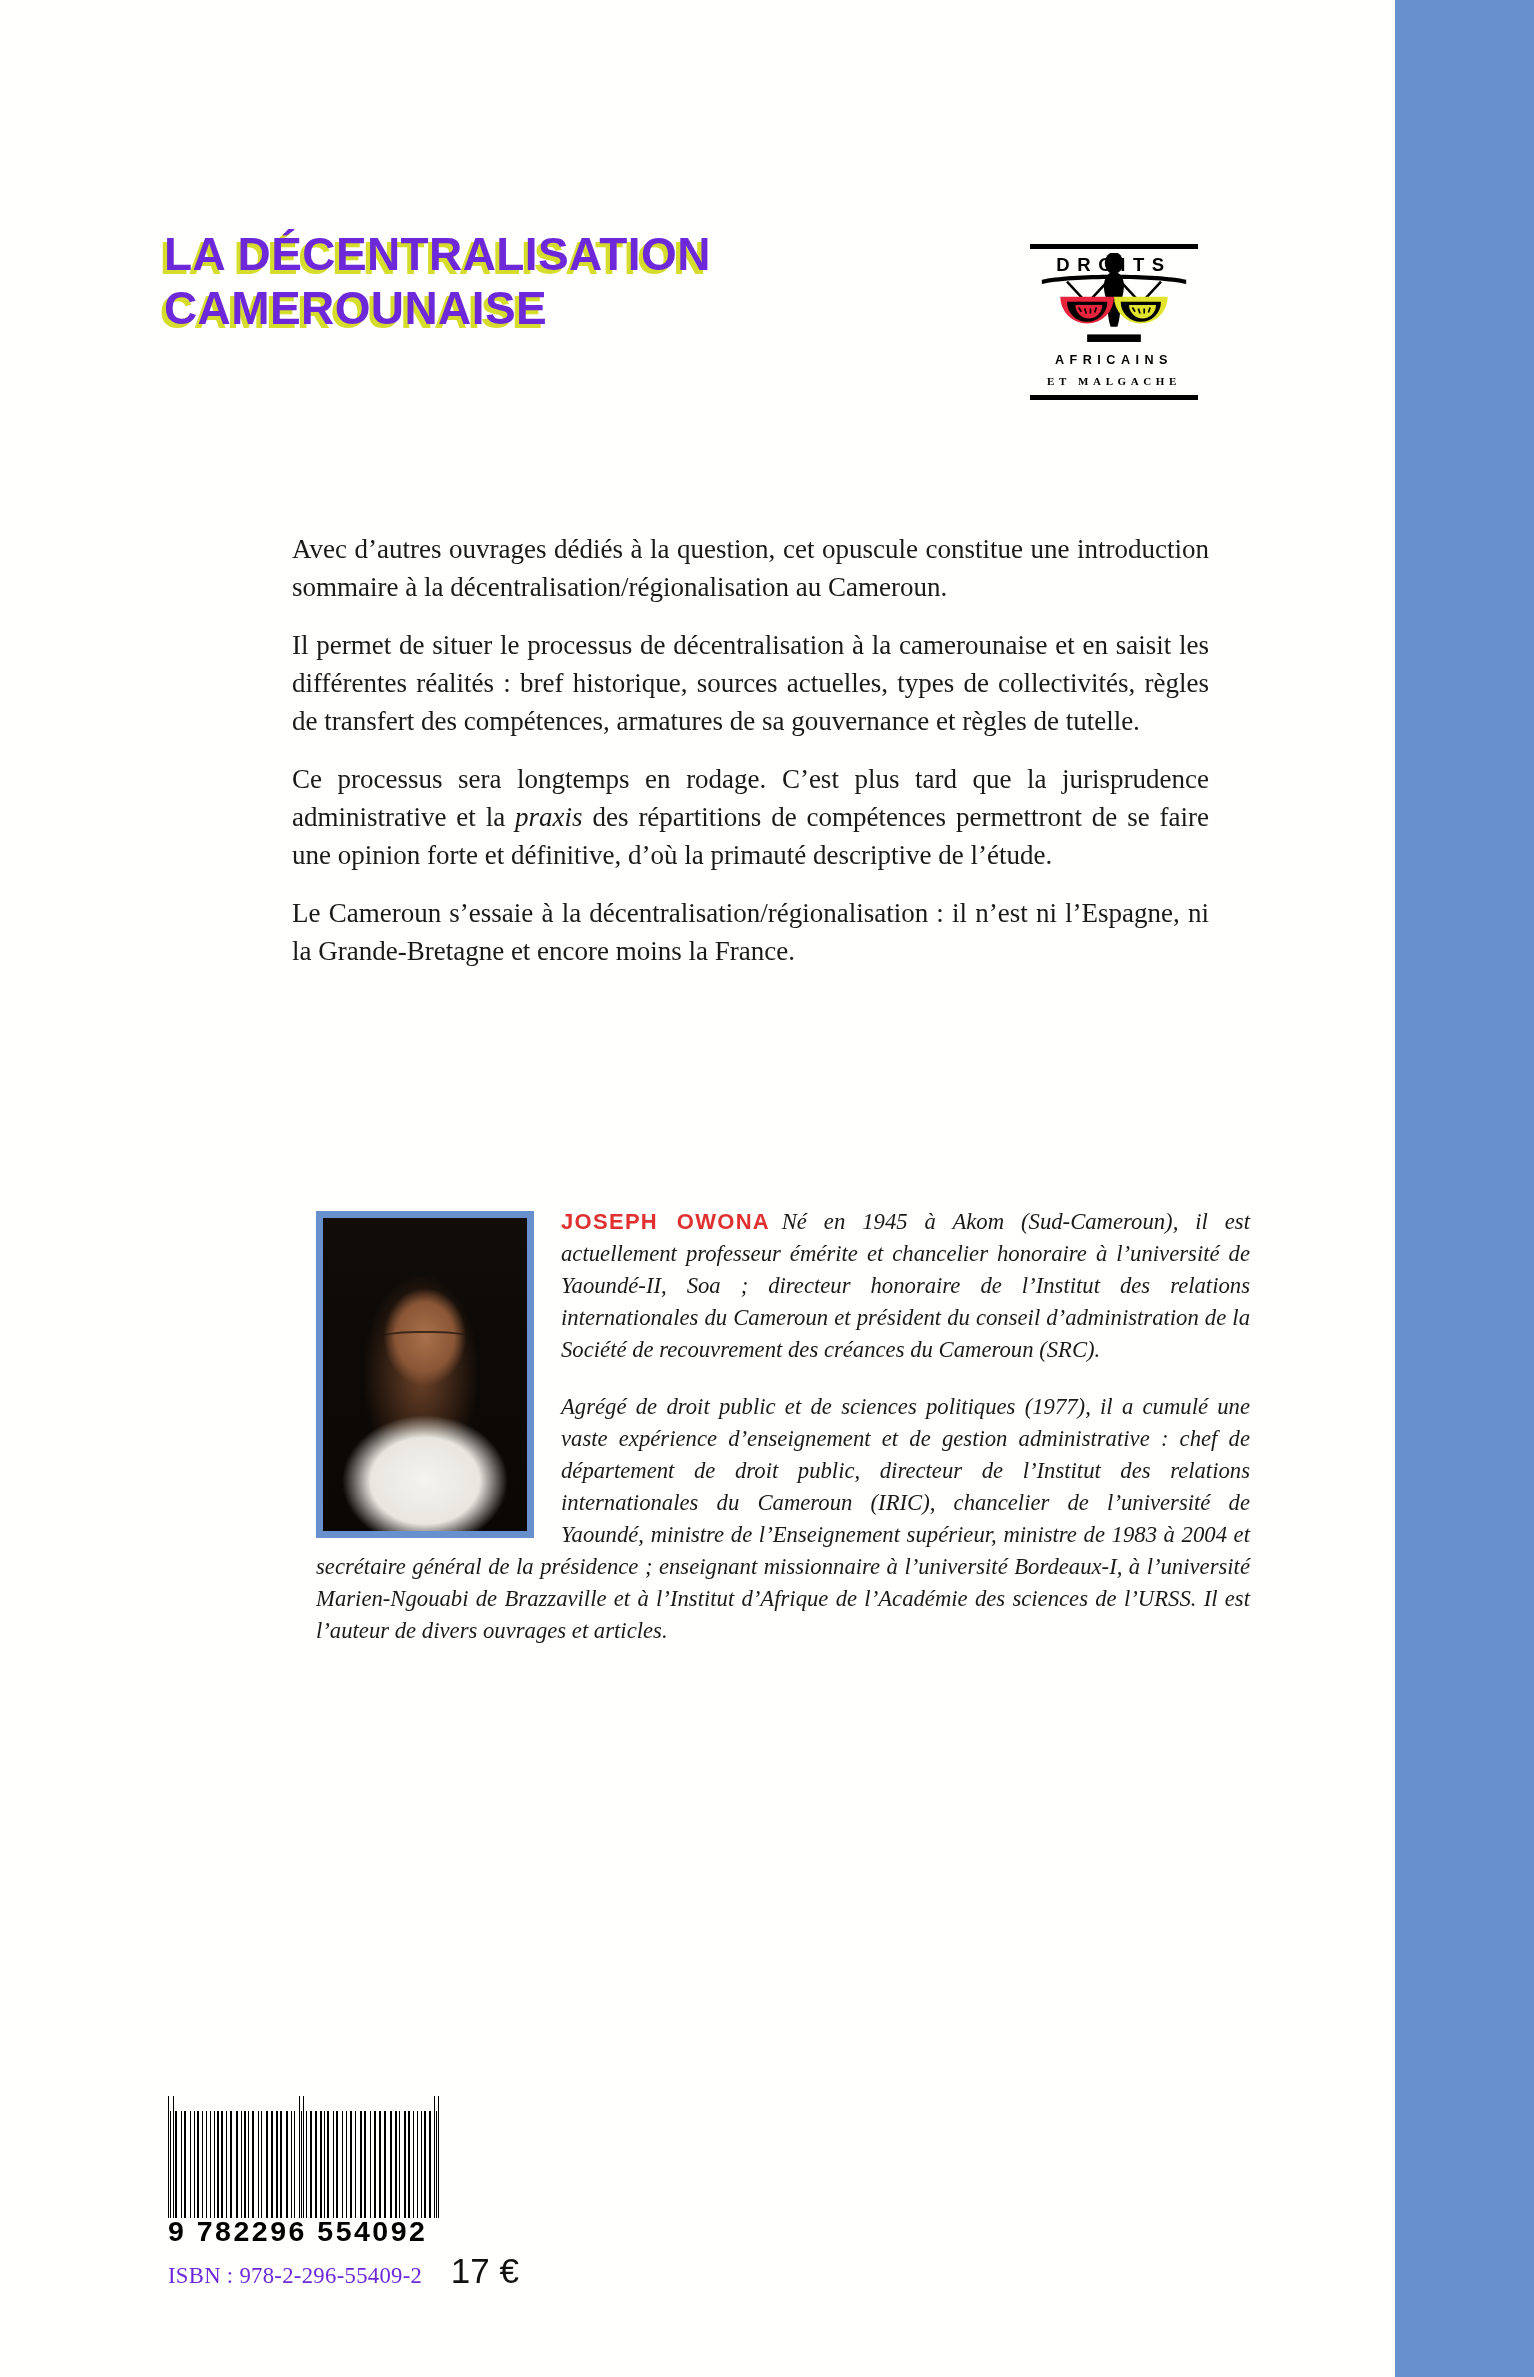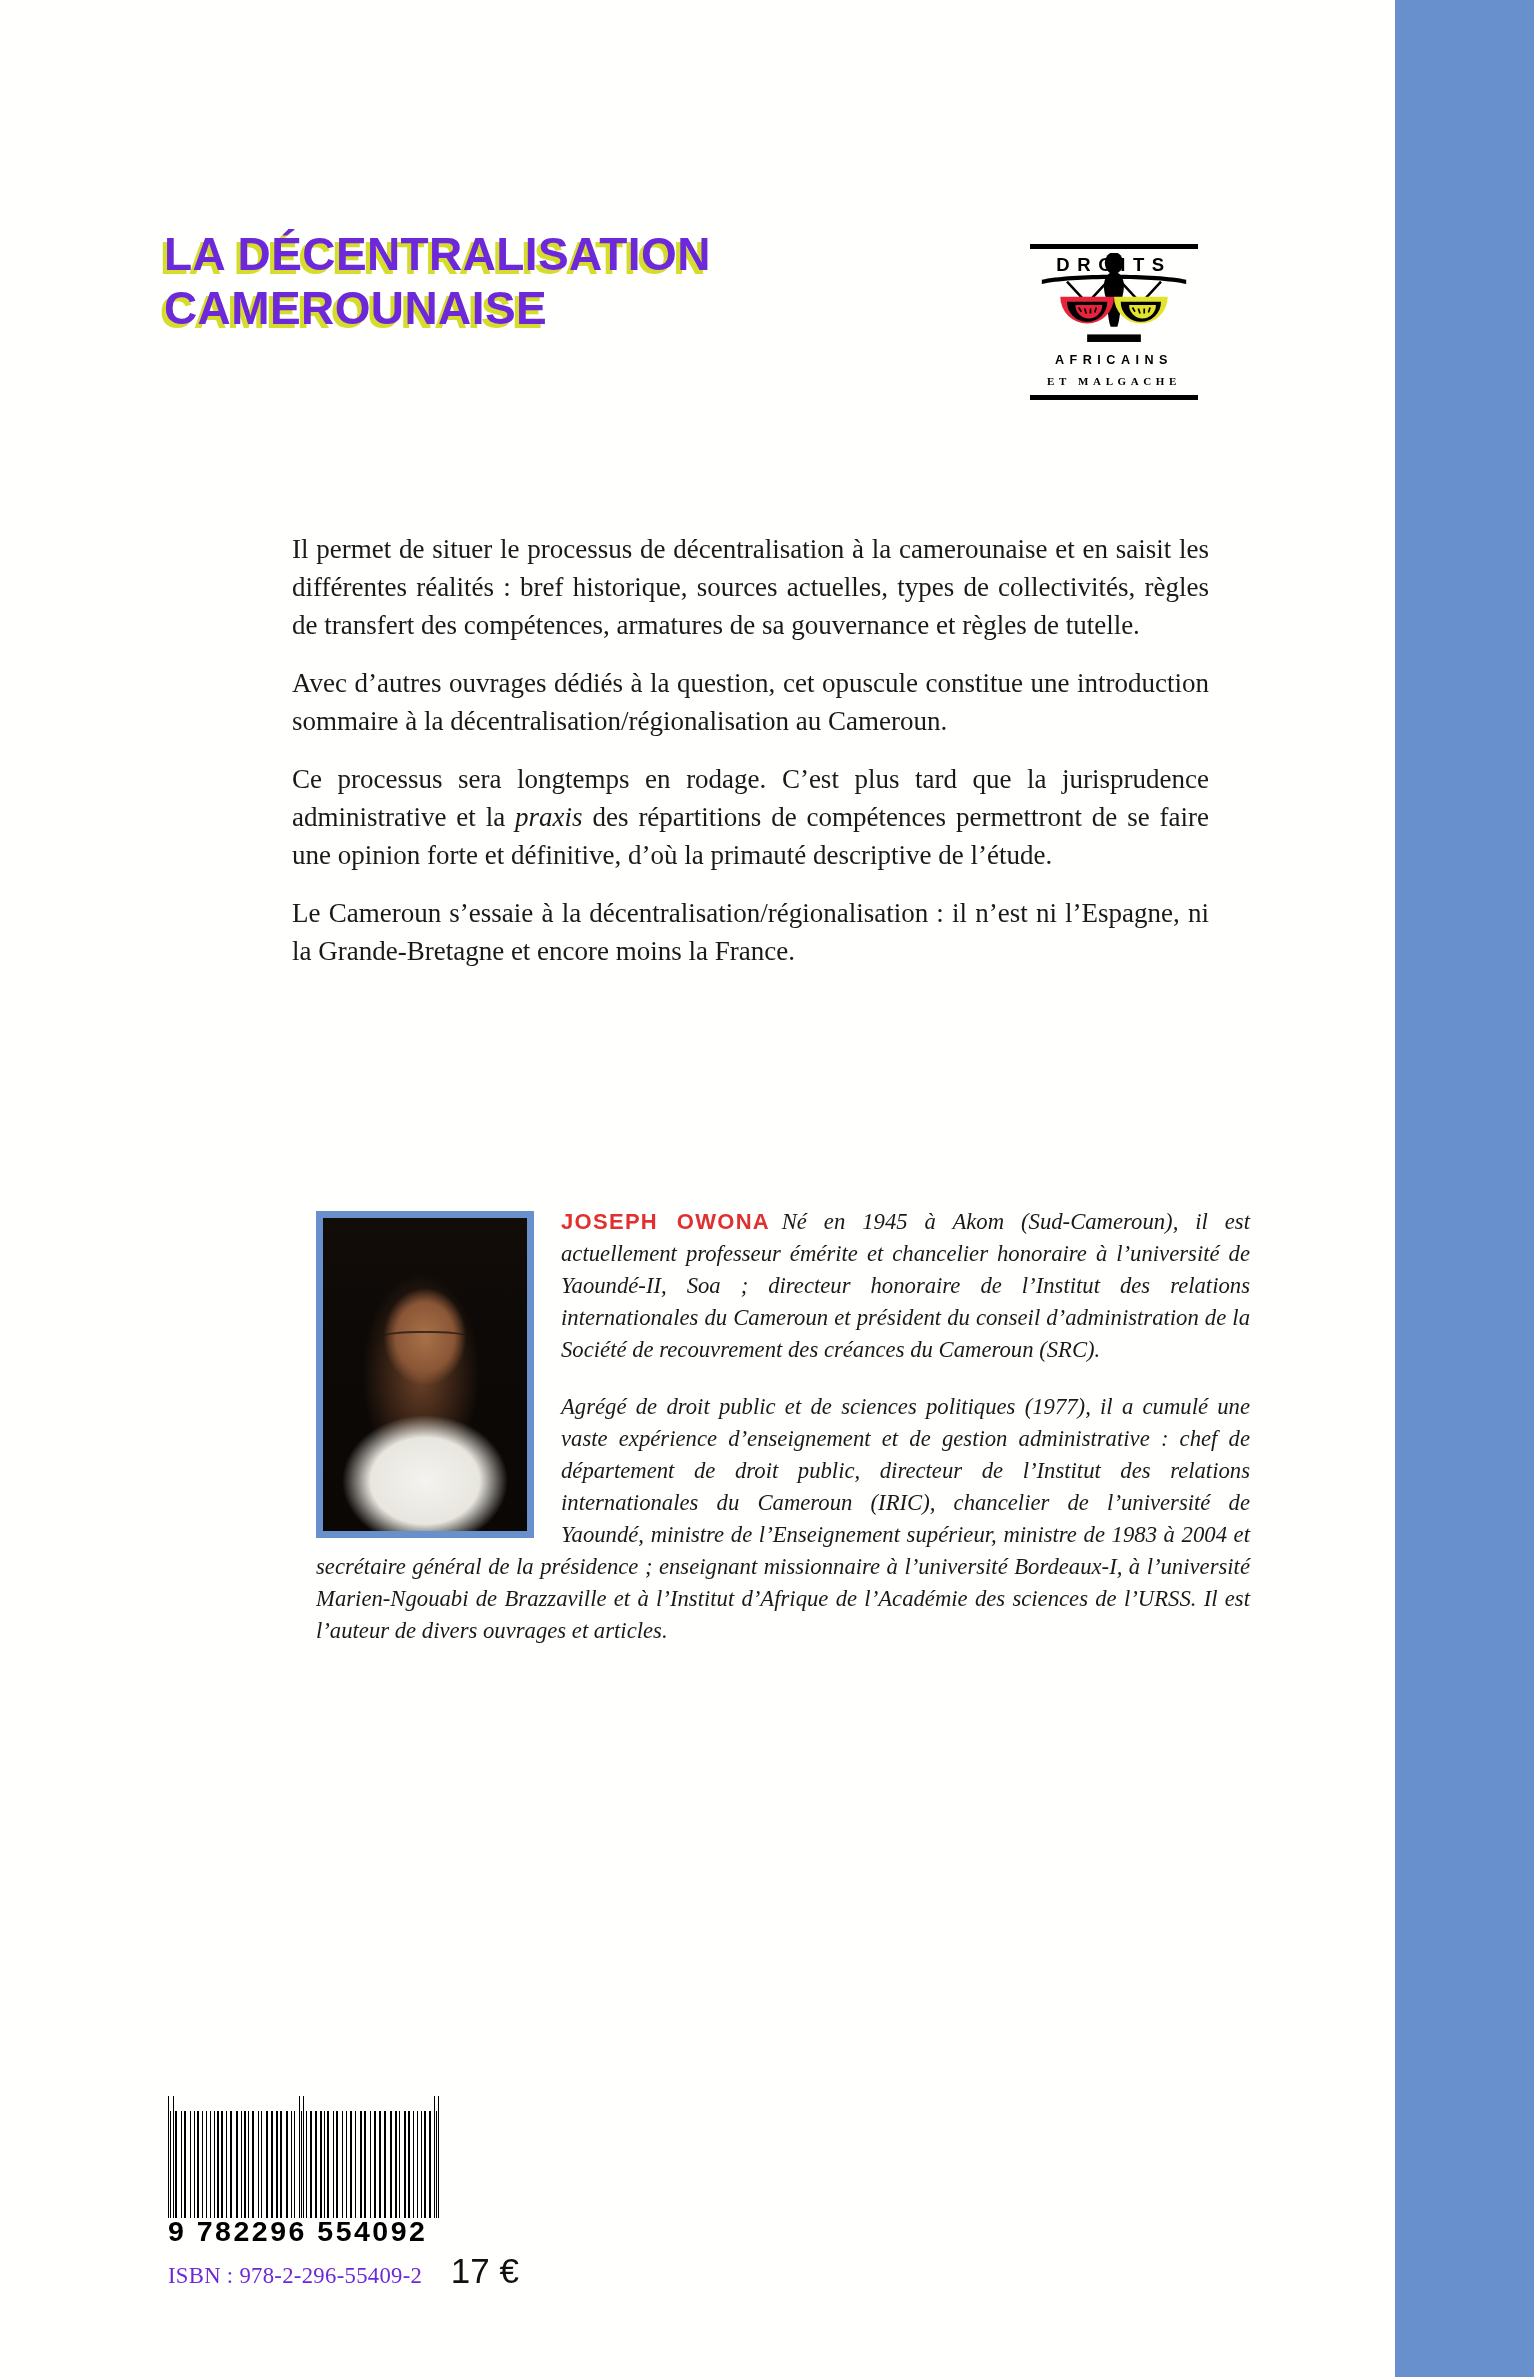--- a/index.html
+++ b/index.html
@@ -269,22 +269,22 @@
         </svg>
       </div>
       <div class="logo-word small">AFRICAINS</div>
       <div class="logo-word smaller">ET MALGACHE</div>
       <div class="logo-rule-bottom"></div>
     </div>
 
   </div>
 
   <div class="blurb">
+    <p>Avec d’autres ouvrages dédiés à la question, cet opuscule constitue une introduction sommaire à la décentralisation/régionalisation au Cameroun.</p>
     <p>Il permet de situer le processus de décentralisation à la camerounaise et en saisit les différentes réalités : bref historique, sources actuelles, types de collectivités, règles de transfert des compétences, armatures de sa gouvernance et règles de tutelle.</p>
-    <p>Avec d’autres ouvrages dédiés à la question, cet opuscule constitue une introduction sommaire à la décentralisation/régionalisation au Cameroun.</p>
     <p><span>Ce processus sera longtemps en rodage. C’est plus tard que la jurisprudence administrative et la </span><i>praxis</i><span> des répartitions de compétences permettront de se faire une opinion forte et définitive, d’où la primauté descriptive de l’étude.</span></p>
     <p>Le Cameroun s’essaie à la décentralisation/régionalisation : il n’est ni l’Espagne, ni la Grande-Bretagne et encore moins la France.</p>
   </div>
 
   <div class="author-block">
     <div class="photo-frame">
       <div class="photo-inner">
         <div class="photo-glasses"></div>
       </div>
     </div>

